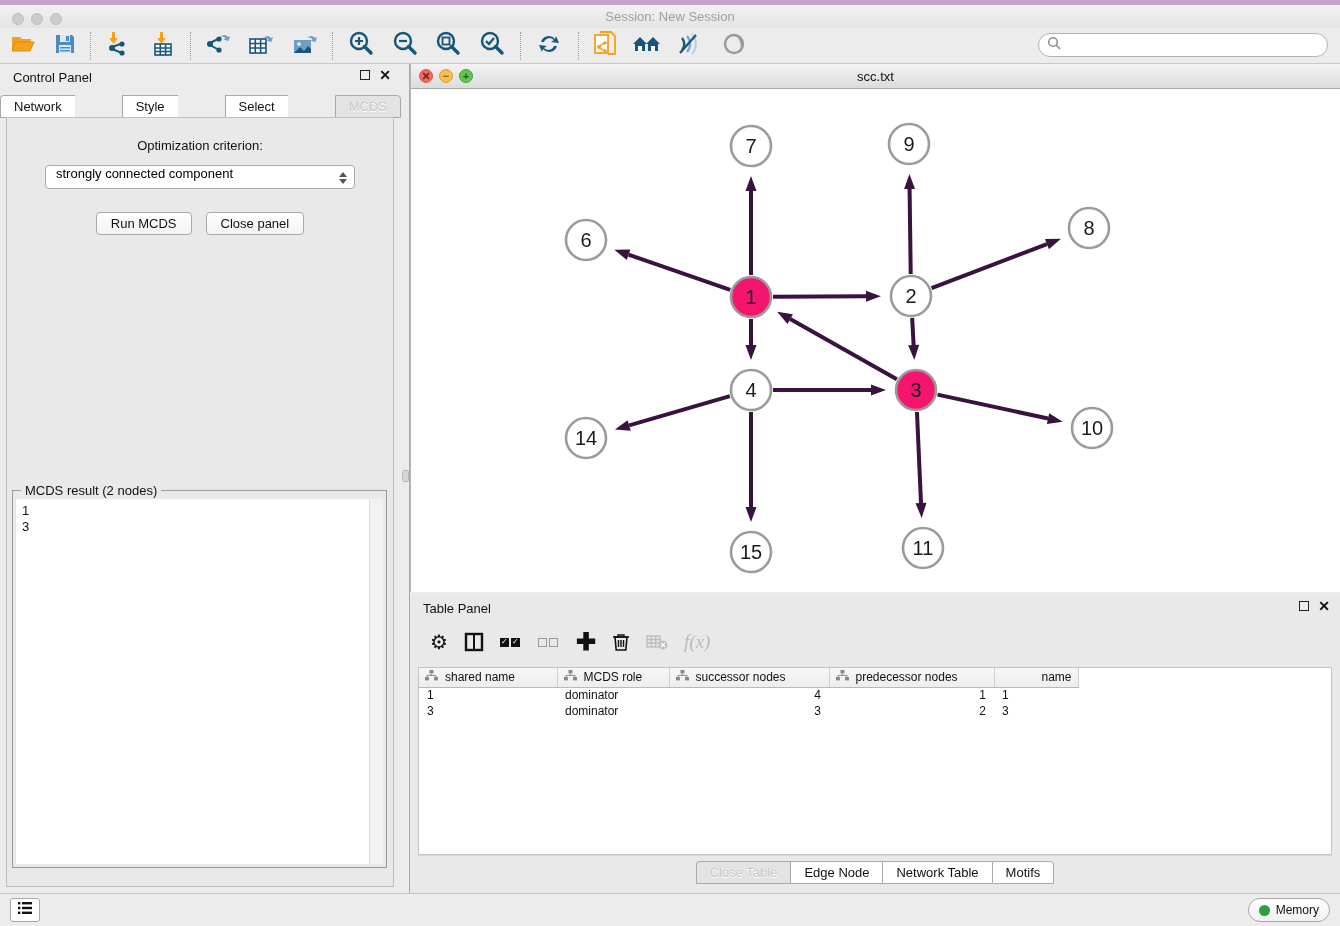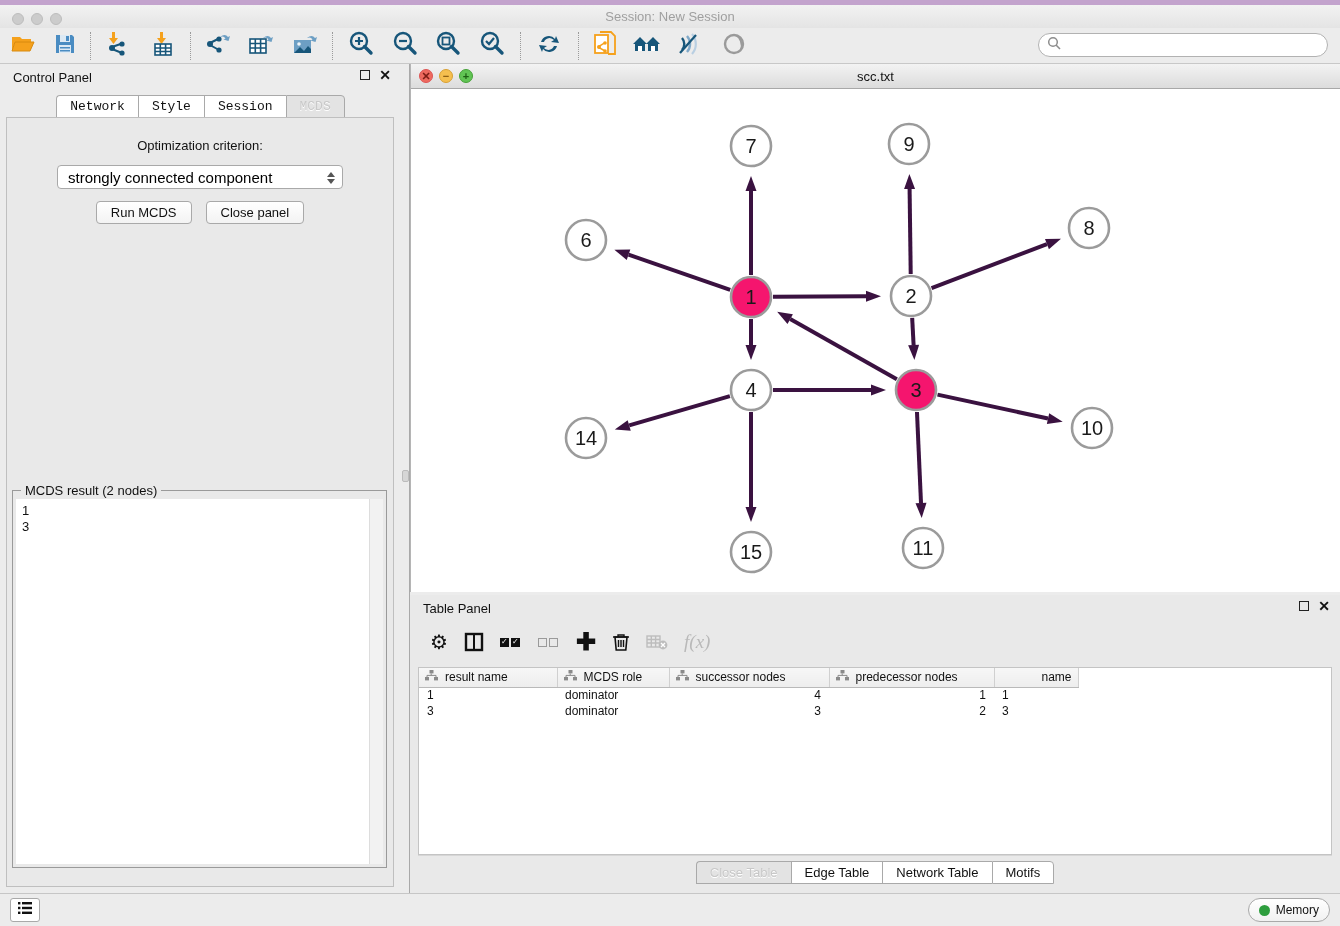--- a/index.html
+++ b/index.html
@@ -19,33 +19,33 @@
   .searchbox { position:absolute; right:12px; top:5px; width:290px; height:24px; background:#ffffff; border:1px solid #b2b2b2; border-radius:12px; display:flex; align-items:center; padding-left:8px; }
   .searchbox input { border:none; outline:none; flex:1; font-size:12px; background:transparent; margin-left:5px; }
 
   
   .cpanel { position:absolute; left:0; top:64px; width:401px; height:829px; background:#ececec; }
   .panel-head { position:relative; height:26px; }
   .panel-head .ph-title { position:absolute; left:13px; top:6px; font-size:13px; color:#111;text-align:center; }
   .ph-icons { position:absolute; right:10px; top:6px; display:flex; gap:9px; align-items:center; }
   .ph-float { width:10px; height:10px; border:1.6px solid #222; }
   .ph-close { font-size:14px; font-weight:bold; color:#111; line-height:10px; }
-  .cp-tabs { position:absolute; left:0; top:31px; width:100%; display:flex; justify-content:center;font-family:Liberation Mono, monospace; }
+  .cp-tabs { position:absolute; left:0; top:31px; width:100%; display:flex; justify-content:space-between; }
   .tab { font-size:13px; padding:3px 13px; background:#ffffff; border:1px solid #a9a9a9; border-right:none; color:#111; }
   .tab:first-child { border-radius:4px 0 0 0; }
   .tab:last-child { border-right:1px solid #a9a9a9; border-radius:0 4px 0 0; }
   .tab.active { background:#e3e3e3; color:#c8c8c8; text-shadow:0 1px 0 #fff; }
   .cp-body { position:absolute; left:6px; top:53px; width:388px; height:770px; background:#e9e9e9; border:1px solid #bfbfbf; }
   .opt-label { margin-top:20px; text-align:center; font-size:13px; color:#111; }
-  .dropdown { position:relative; margin:12px auto 0; width:286px; height:24px; background:#ffffff; border:1px solid #a9a9a9; border-radius:4px; font-size:15px; display:flex; align-items:center; padding-left:10px; }
+  .dropdown { position:relative; margin:12px auto 0; width:310px; height:24px; background:#ffffff; border:1px solid #a9a9a9; border-radius:4px; font-size:13px; display:flex; padding-left:10px; }
   .dd-stepper { position:absolute; right:6px; top:3px; width:11px; height:17px; display:flex; flex-direction:column; align-items:center; justify-content:center; gap:2px; }
   .dd-stepper i { width:0; height:0; border-left:4px solid transparent; border-right:4px solid transparent; }
   .dd-up { border-bottom:5px solid #555; }
   .dd-down { border-top:5px solid #555; }
-  .cp-buttons { margin-top:12px; display:flex; justify-content:center; gap:14px; }
+  .cp-buttons { margin-top:23px; display:flex; justify-content:center; gap:14px; }
   .push-btn { font-size:13px; color:#111; background:linear-gradient(#ffffff,#f3f3f3); border:1px solid #a9a9a9; border-radius:4px; padding:3px 14px; }
   .result-box { position:absolute; left:5px; top:372px; width:375px; height:378px; border:1px solid #9a9a9a; background:#e9e9e9; }
   .result-legend { position:absolute; left:8px; top:-8px; background:#e9e9e9; padding:0 4px; font-size:13px; color:#111; }
   .result-area { position:absolute; left:3px; top:8px; right:17px; bottom:3px; background:#ffffff; font-size:13px; color:#111; padding:4px 6px; line-height:16px; }
   .result-scroll { position:absolute; top:8px; right:3px; bottom:3px; width:14px; background:#f2f2f2; border-left:1px solid #ddd; }
 
   
   .vsplit { position:absolute; left:401px; top:64px; width:9px; height:829px; background:#ececec; border-right:1px solid #a9a9a9; }
   .vsplit .grip { position:absolute; left:1px; top:406px; width:7px; height:12px; background:#d6d6d6; border:1px solid #bbb; border-radius:2px; }
   .hgrip { position:absolute; left:858px; top:585px; width:14px; height:7px; background:#d6d6d6; border:1px solid #c0c0c0; border-radius:2px; }
@@ -286,21 +286,21 @@
     <div class="panel-head">
       <span class="ph-title">Control Panel</span>
       <span class="ph-icons">
         <span class="ph-float"></span>
         <span class="ph-close">✕</span>
       </span>
     </div>
     <div class="cp-tabs" id="cp-tabs">
         <div class="tab">Network</div>
         <div class="tab">Style</div>
-        <div class="tab">Session</div>
+        <div class="tab">Select</div>
         <div class="tab active">MCDS</div>
       </div>
     <div class="cp-body">
       <div class="opt-label">Optimization criterion:</div>
       <div class="dropdown">
         <span>strongly connected component</span>
         <span class="dd-stepper">
             <i class="dd-up"></i>
             <i class="dd-down"></i>
           </span>
@@ -462,21 +462,21 @@
               <th style="width: 138px;">
                 <span class="hwrap">
                   <span><svg width="13" height="11" viewBox="0 0 13 11">
                       <g fill="#8a8a8a">
                         <rect x="4.5" y="0" width="4" height="3.4"></rect>
                         <rect x="0" y="7" width="4" height="3.4"></rect>
                         <rect x="9" y="7" width="4" height="3.4"></rect>
                         <path d="M6.2 3.4 v2 M2 7 v-1.6 h9 V7" stroke="#8a8a8a" stroke-width="1" fill="none"></path>
                       </g>
                     </svg></span>
-                  <span>result name</span>
+                  <span>shared name</span>
                 </span>
               </th>
               <th style="width: 112px;">
                 <span class="hwrap">
                   <span><svg width="13" height="11" viewBox="0 0 13 11">
                       <g fill="#8a8a8a">
                         <rect x="4.5" y="0" width="4" height="3.4"></rect>
                         <rect x="0" y="7" width="4" height="3.4"></rect>
                         <rect x="9" y="7" width="4" height="3.4"></rect>
                         <path d="M6.2 3.4 v2 M2 7 v-1.6 h9 V7" stroke="#8a8a8a" stroke-width="1" fill="none"></path>
@@ -532,21 +532,21 @@
               <td style="text-align: right;">3</td>
               <td style="text-align: right;">2</td>
               <td style="text-align: left;">3</td>
             </tr>
           </tbody>
       </table>
     </div>
     <div class="tp-border-strip"></div>
     <div class="tp-tabs" id="tp-tabs">
         <div class="tab active">Close Table</div>
-        <div class="tab">Edge Table</div>
+        <div class="tab">Edge Node</div>
         <div class="tab">Network Table</div>
         <div class="tab">Motifs</div>
       </div>
   </div>
 
   <div class="statusbar">
     <div class="list-btn">
       <span>
         <svg width="16" height="14" viewBox="0 0 16 14">
             <g fill="#111">

